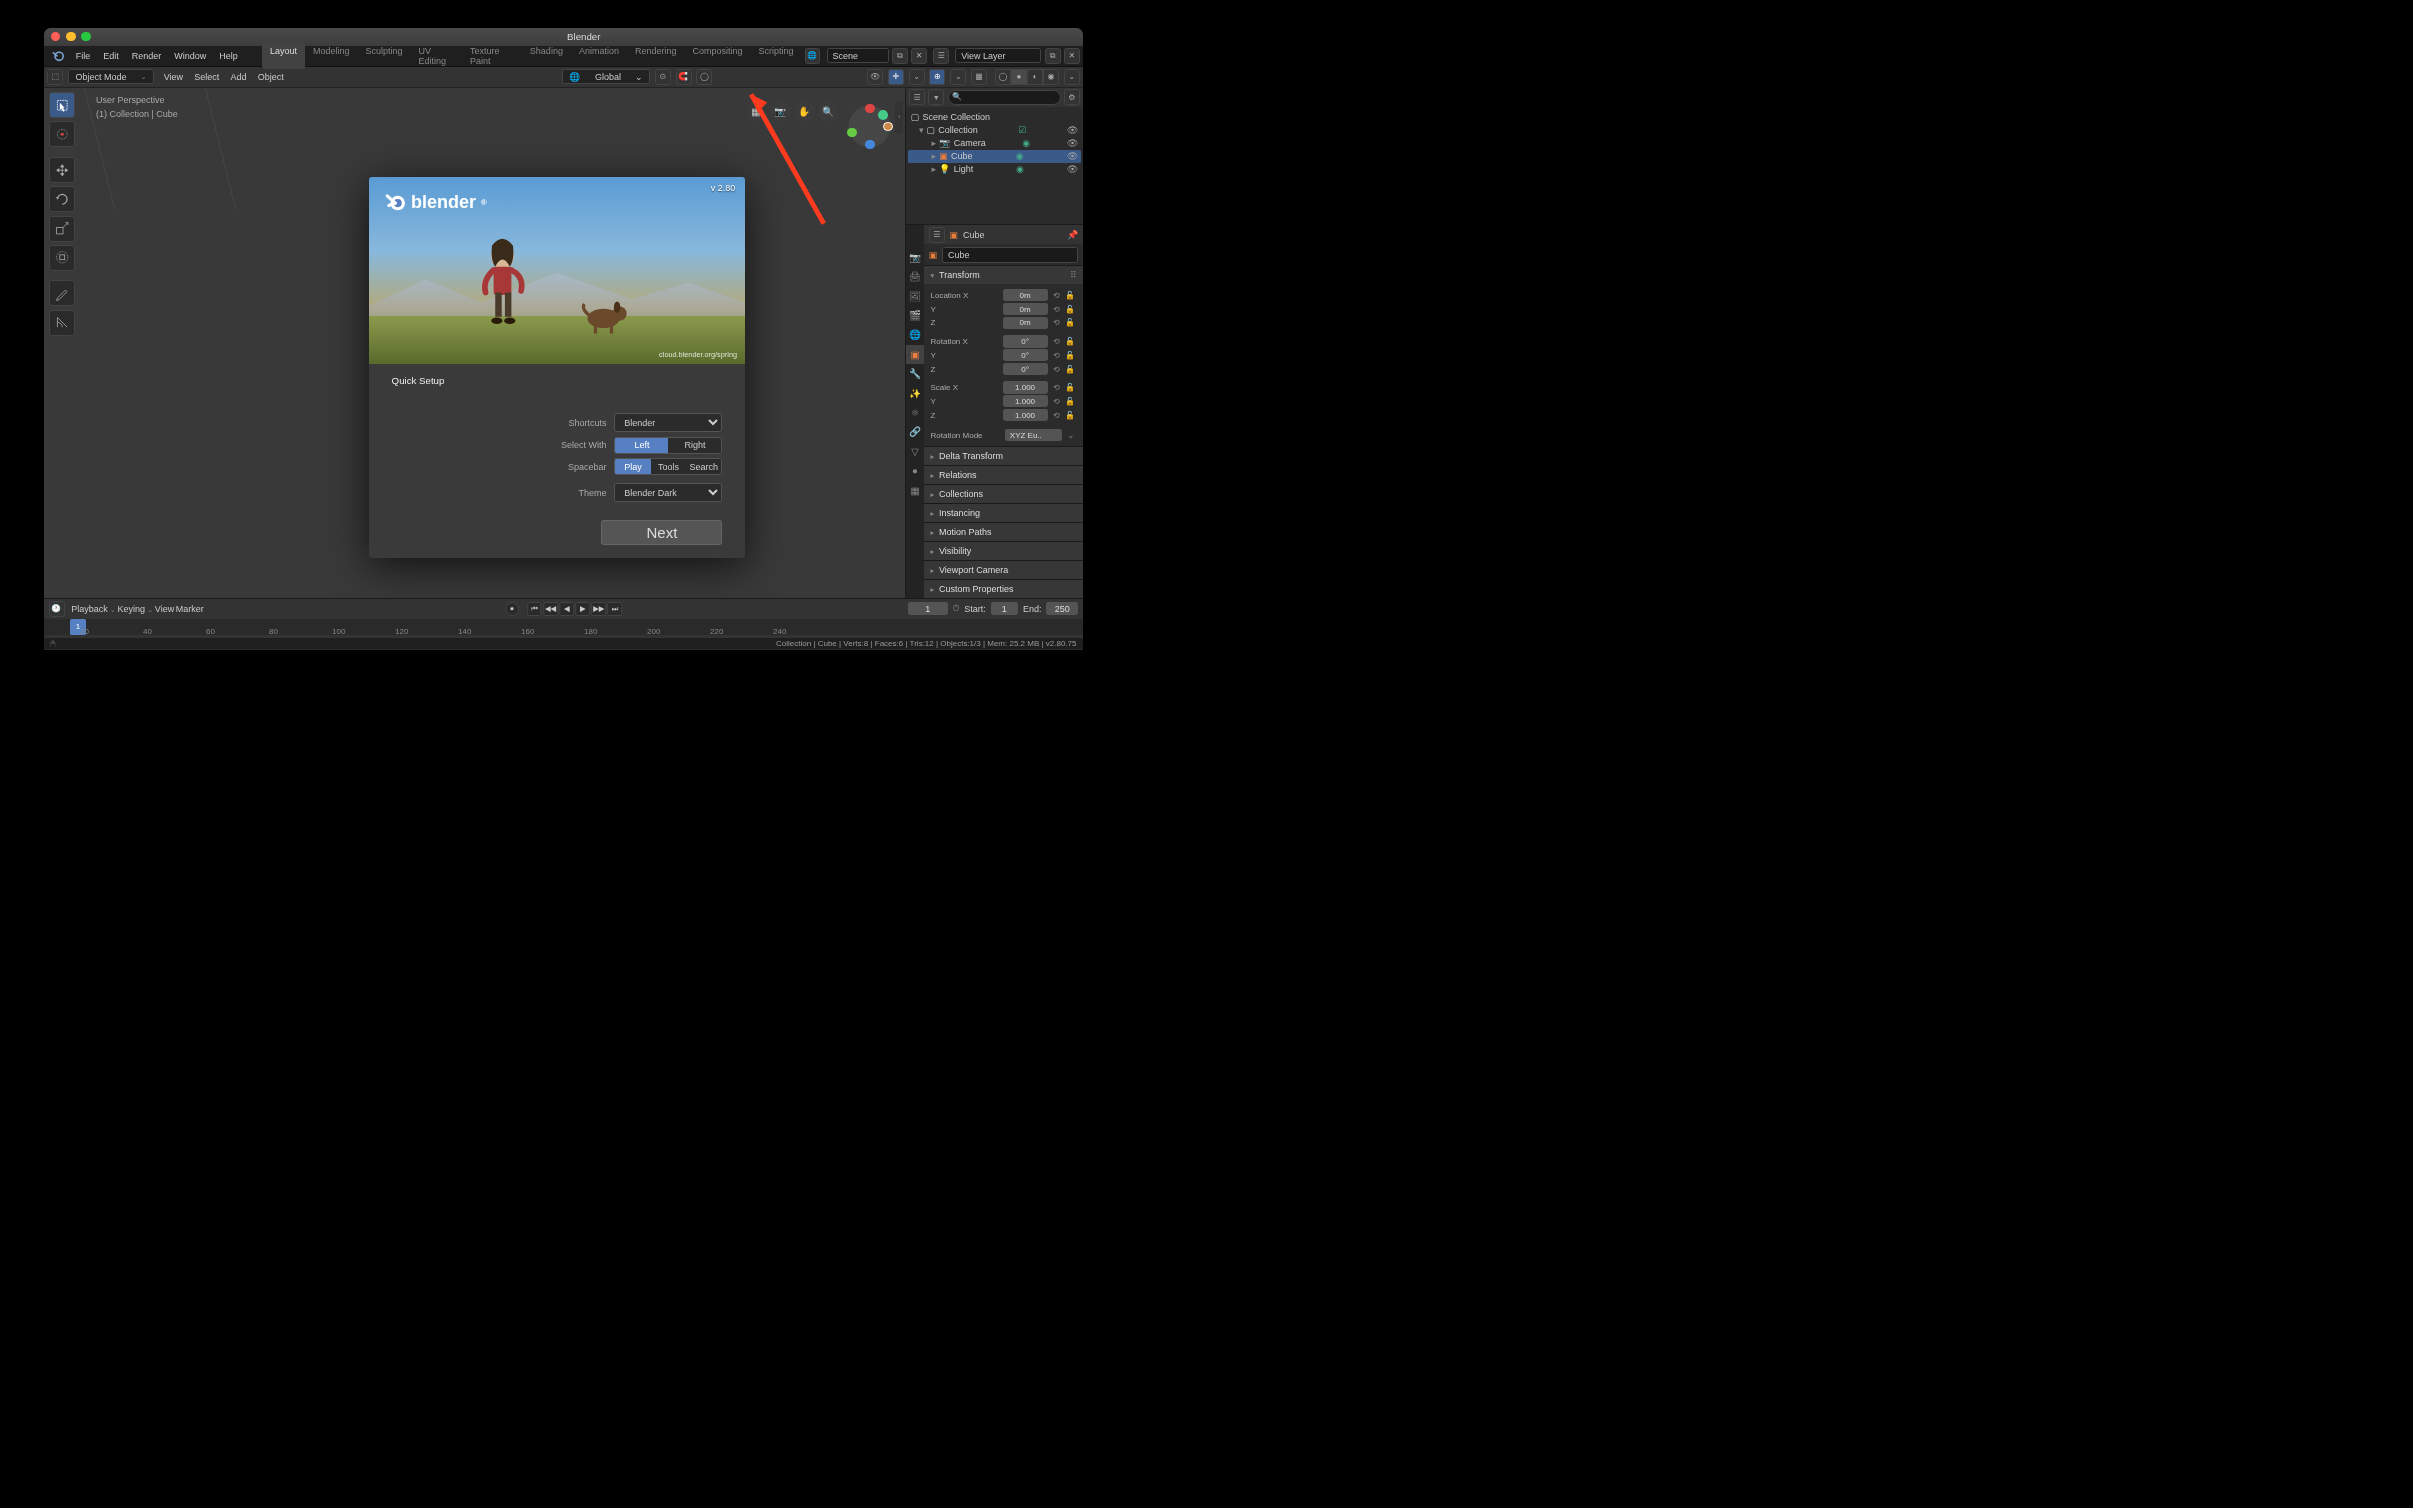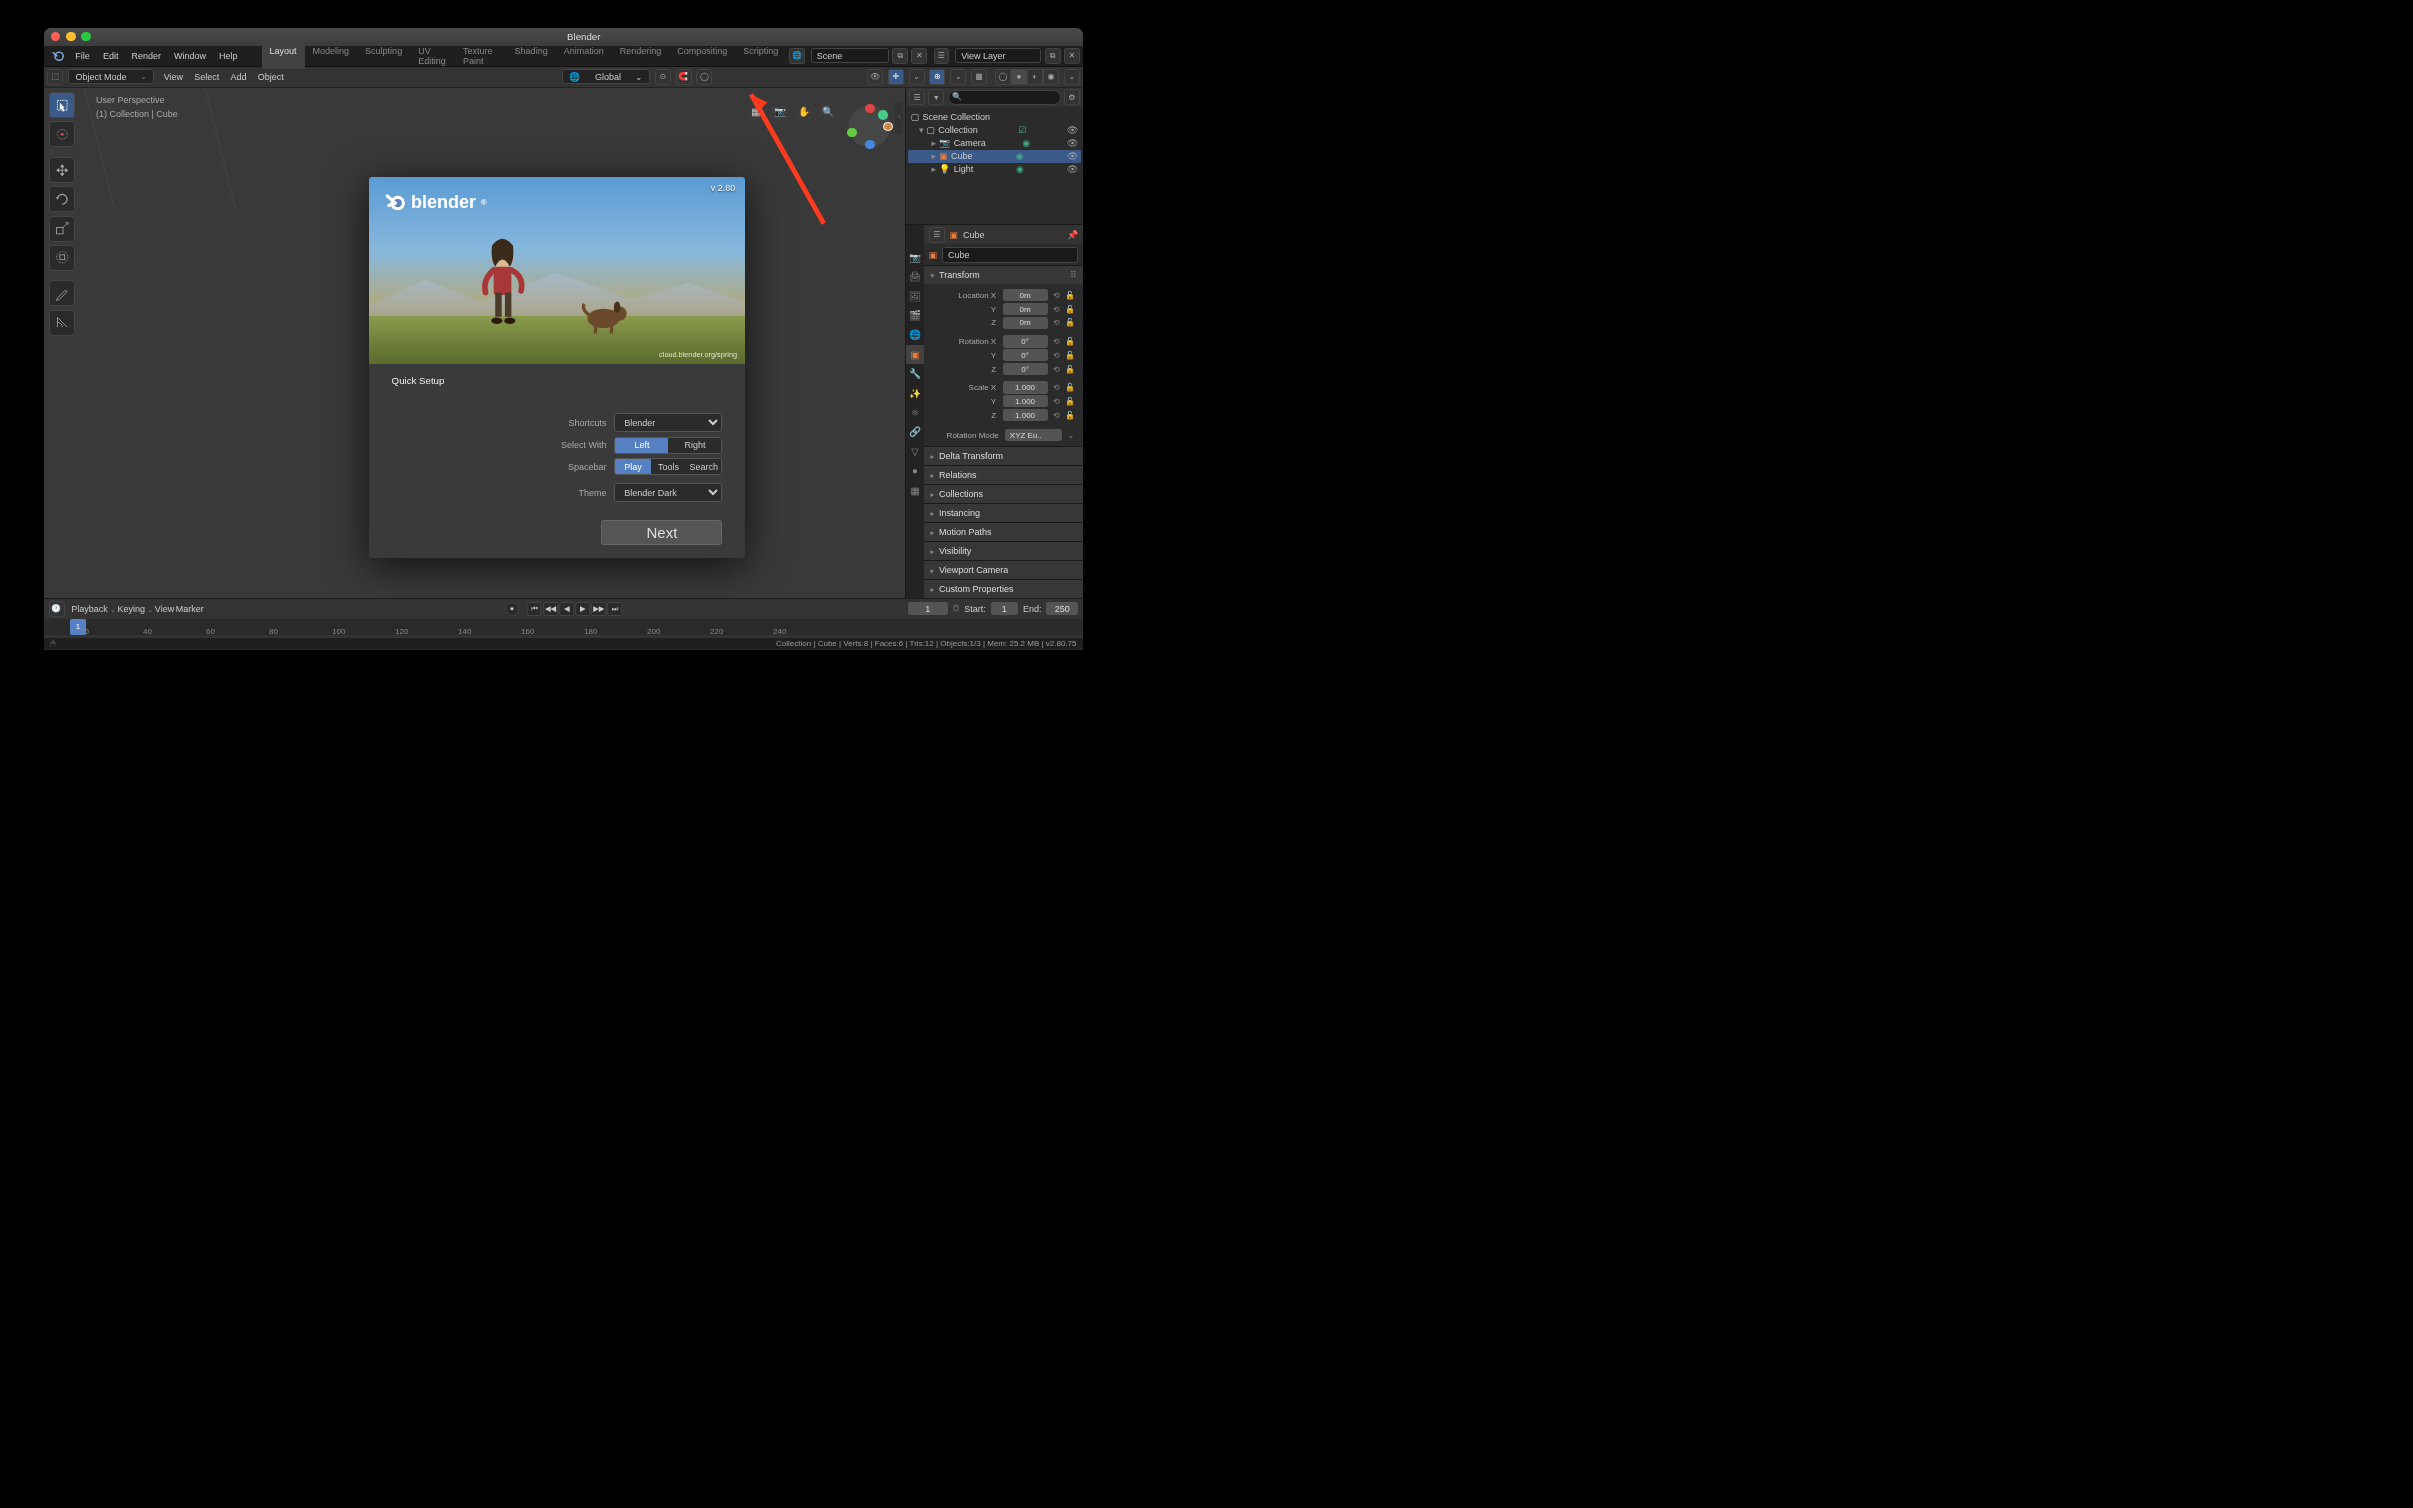--- a/index.html
+++ b/index.html
@@ -17,21 +17,21 @@
 
 
 .topbar { height: 21px; background: #1f1f1f; display: flex; align-items: center; padding: 0 3.2px; gap: 1.6px; border-bottom: 0.8px solid #111; }
 .topbar .logo { width: 14.5px; height: 14.5px; margin: 0 3.2px; display:flex;align-items:center;justify-content:center;color:#7aa3d4;}
 .menu { padding: 2.4px 6.5px; color: #ccc; cursor: pointer; font-size: 9px; }
 .tabs { display: flex; margin-left: 16px; gap: 0; }
 .tab { padding: 3.2px 8px; color: #888; font-size: 9px; cursor: pointer; border-radius: 2.4px; }
 .tab.active { background: #424242; color: #ddd; }
 .topbar .spacer { flex: 1; }
 .scenebox { display: flex; align-items: center; gap: 3.2px; margin-left: 4.8px; }
-.scenebox .field { background: #1a1a1a; border: 0.8px solid #444; padding: 1.6px 4.8px; width: 78px; border-radius: 2.4px; font-size: 9px; }
+.scenebox .field { background: #1a1a1a; border: 0.8px solid #444; padding: 1.6px 4.8px; width: 62px; border-radius: 2.4px; font-size: 9px; }
 .iconbtn { width: 16px; height: 16px; background: #333; border: 0.8px solid #444; border-radius: 2.4px; display:flex;align-items:center;justify-content:center;color:#aaa;font-size:8px;cursor:pointer; }
 
 
 .toolbar { height: 21px; background: #333; display: flex; align-items: center; padding: 0 3.2px; gap: 4.8px; border-bottom: 0.8px solid #222; }
 .toolbar .sel { display: flex; align-items: center; background: #222; border: 0.8px solid #444; padding: 1.6px 6.5px; border-radius: 2.4px; font-size: 9px; gap: 14px;}
 .toolbar .mitem { padding: 2.4px 4.8px; font-size: 9px; color: #ccc; cursor:pointer;}
 
 
 .main { display: flex; height: calc(100% - 18px - 21px - 21px - 40px - 11.3px); }
 .viewport { flex: 1; background: #393939; position: relative; overflow: hidden; }
@@ -95,21 +95,21 @@
 .props .pcontent { flex:1; padding:0; overflow:auto;}
 .props .pheader { height:19.4px; background:#333; display:flex;align-items:center;padding:0 4.8px;gap:4.8px;}
 .props .objline { height:21px; display:flex;align-items:center;padding:0 4.8px;gap:4.8px;}
 .props .objline .field { flex:1; background:#1a1a1a; border:0.8px solid #444; padding:1.6px 4.8px; border-radius:2.4px;}
 .panel { border-top:0.8px solid #1a1a1a; }
 .panel .ptitle { padding:4px 6.5px; background:#373737; color:#ddd; cursor:pointer; display:flex;align-items:center;gap:4.8px;}
 .panel .ptitle::before { content:"▾"; font-size:7.3px;color:#888;}
 .panel.collapsed .ptitle::before { content:"▸";}
 .panel .pbody { padding:3.2px 6.5px;}
 .proprow { display:flex; align-items:center; margin:1.6px 0; gap:3.2px;}
-.proprow label { flex:1; text-align:right; color:#aaa; font-size:8px; padding-right:3.2px;}
+.proprow label { flex:1; text-align:left; color:#aaa; font-size:8px; padding-right:3.2px;}
 .proprow .val { width:45px; background:#545454; text-align:center; padding:1.6px 0; border-radius:2.4px; font-size:8px; color:#ddd;}
 .proprow .lock { width:11.3px; color:#888; font-size:8px; text-align:center;}
 .proprow .link { width:11.3px; color:#888; font-size:8px; text-align:center;}
 
 
 .timeline { height:40px; background:#333; border-top:0.8px solid #1a1a1a;}
 .timeline .tlhdr { height:19.4px; display:flex; align-items:center; padding:0 4.8px; gap:6.5px;}
 .playback { display:flex; gap:1.6px; position:absolute; left:50%; transform:translateX(-50%);}
 .playback .pb { width:14.5px;height:14.5px;background:#2a2a2a;border:0.8px solid #444;display:flex;align-items:center;justify-content:center;font-size:7.3px;color:#ccc;cursor:pointer;border-radius:1.6px;}
 .timeline .framebox { margin-left:auto; display:flex;align-items:center;gap:4.8px;}

